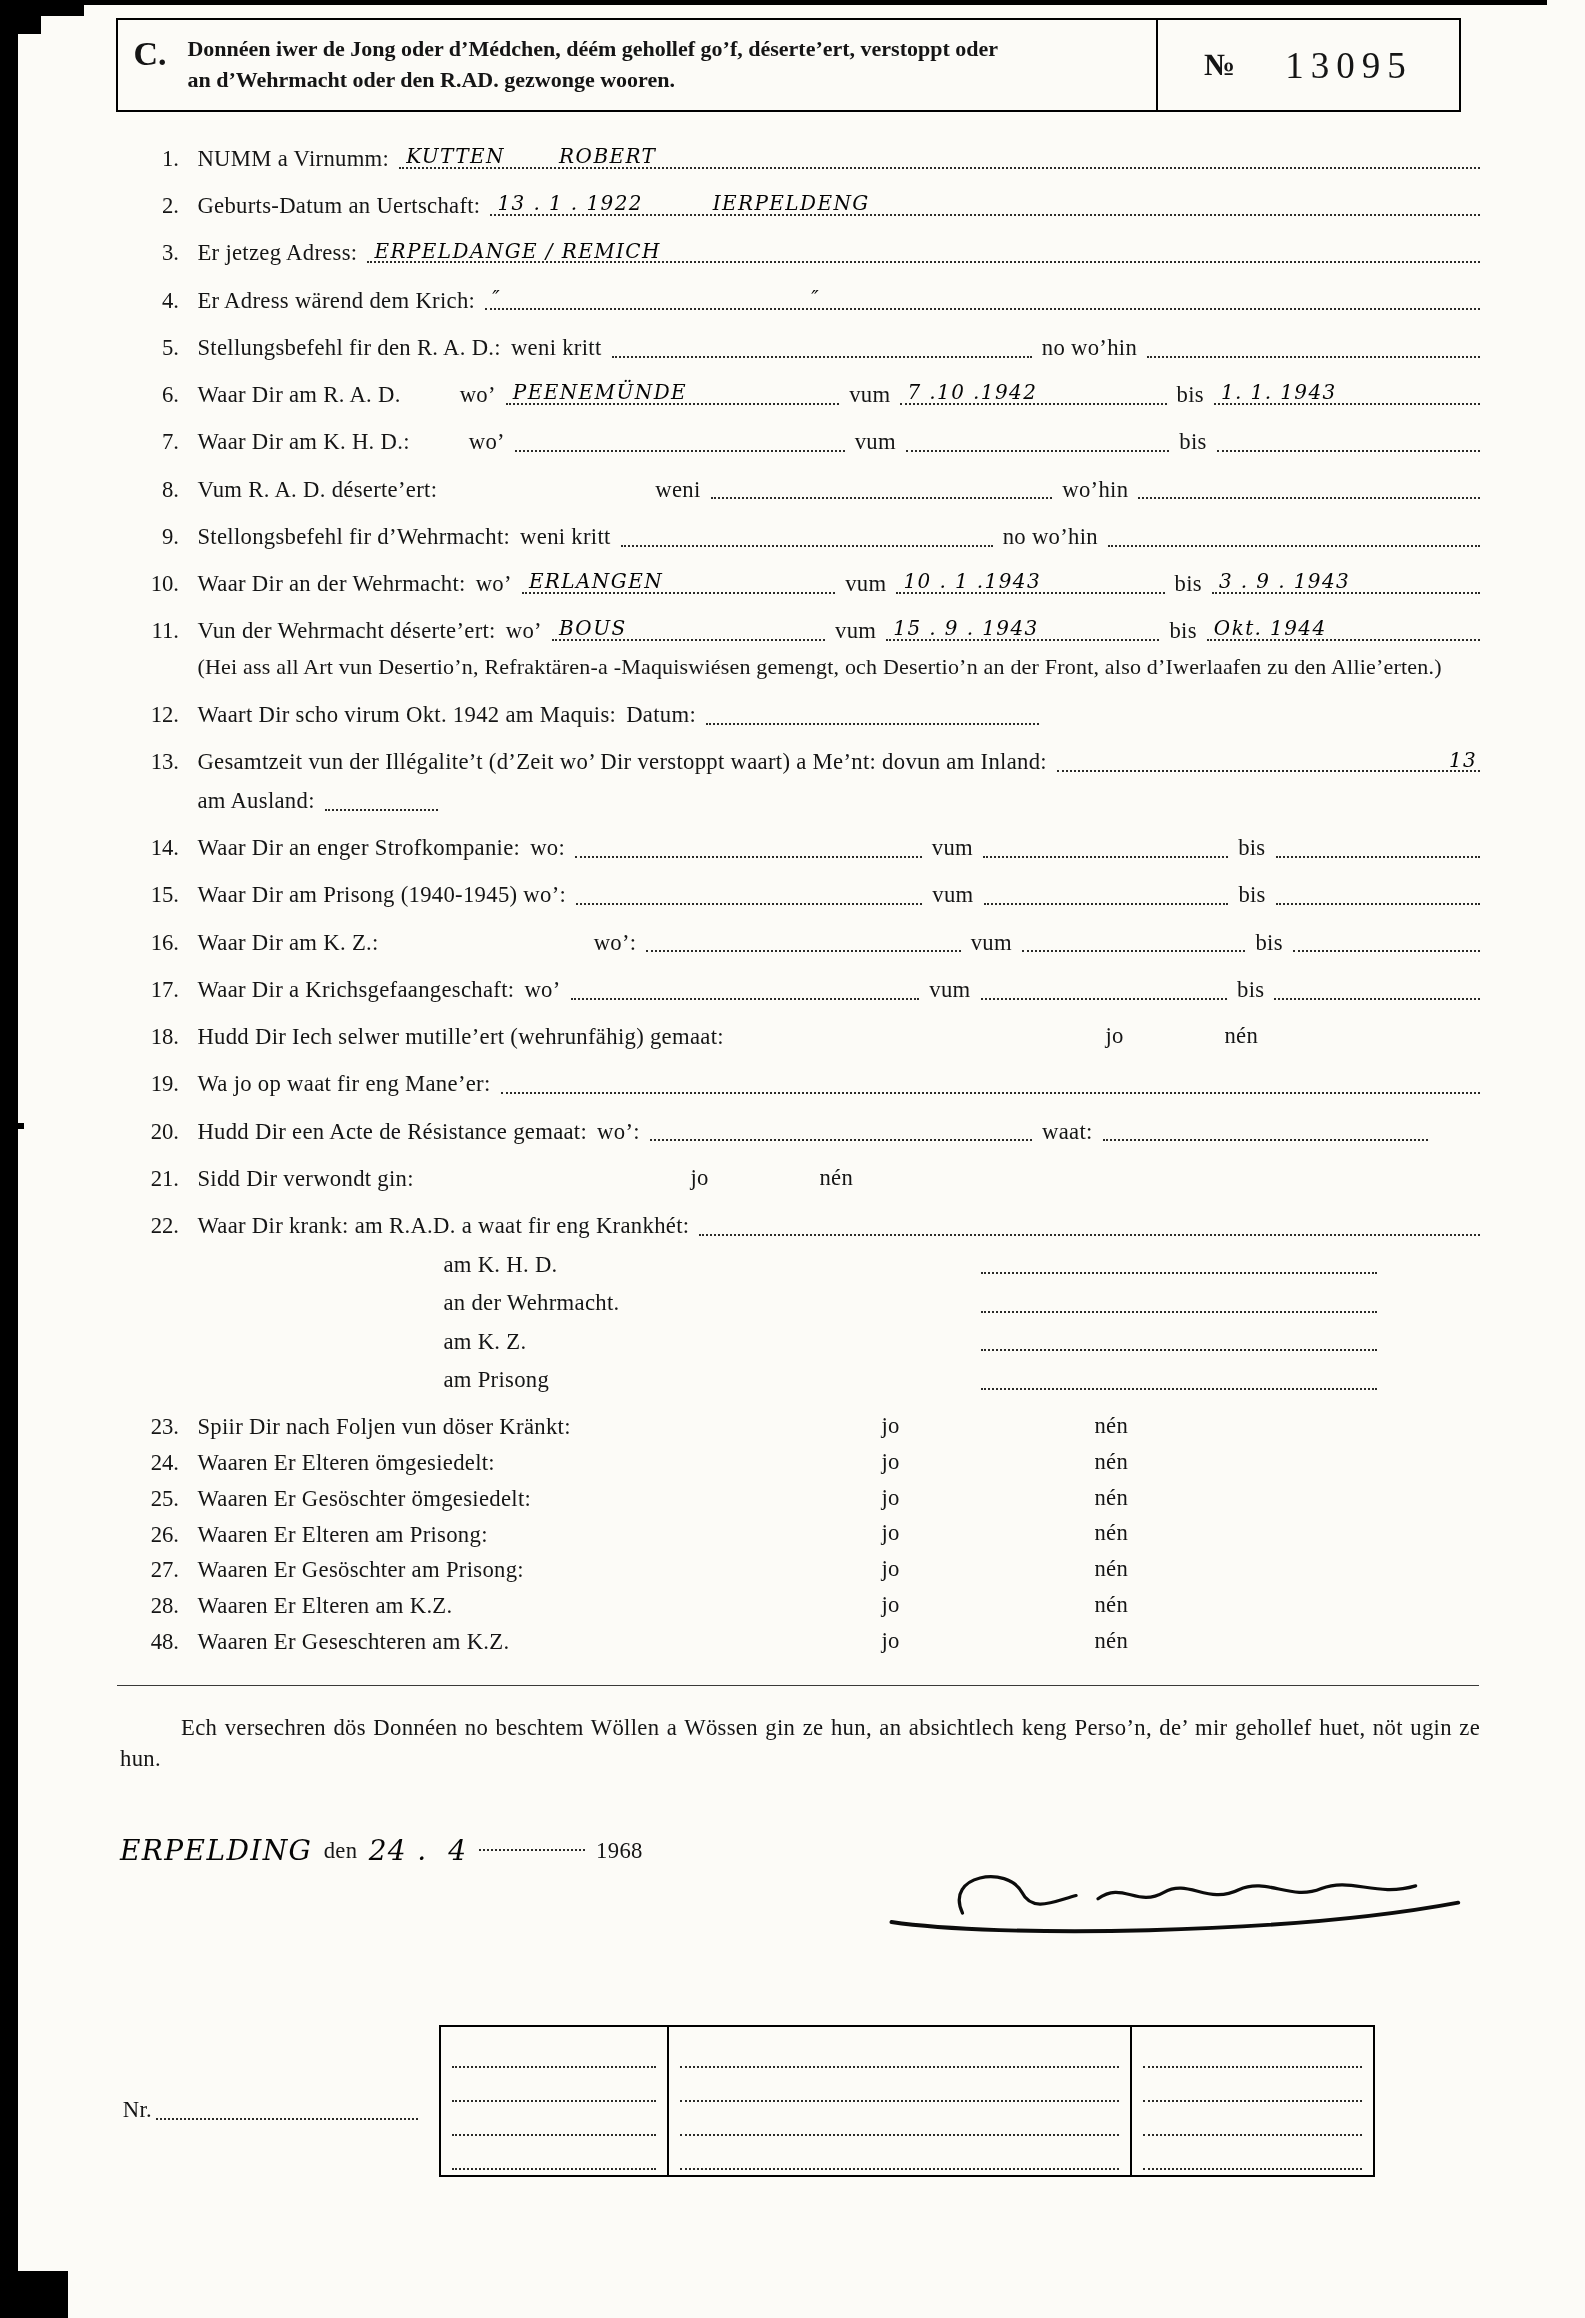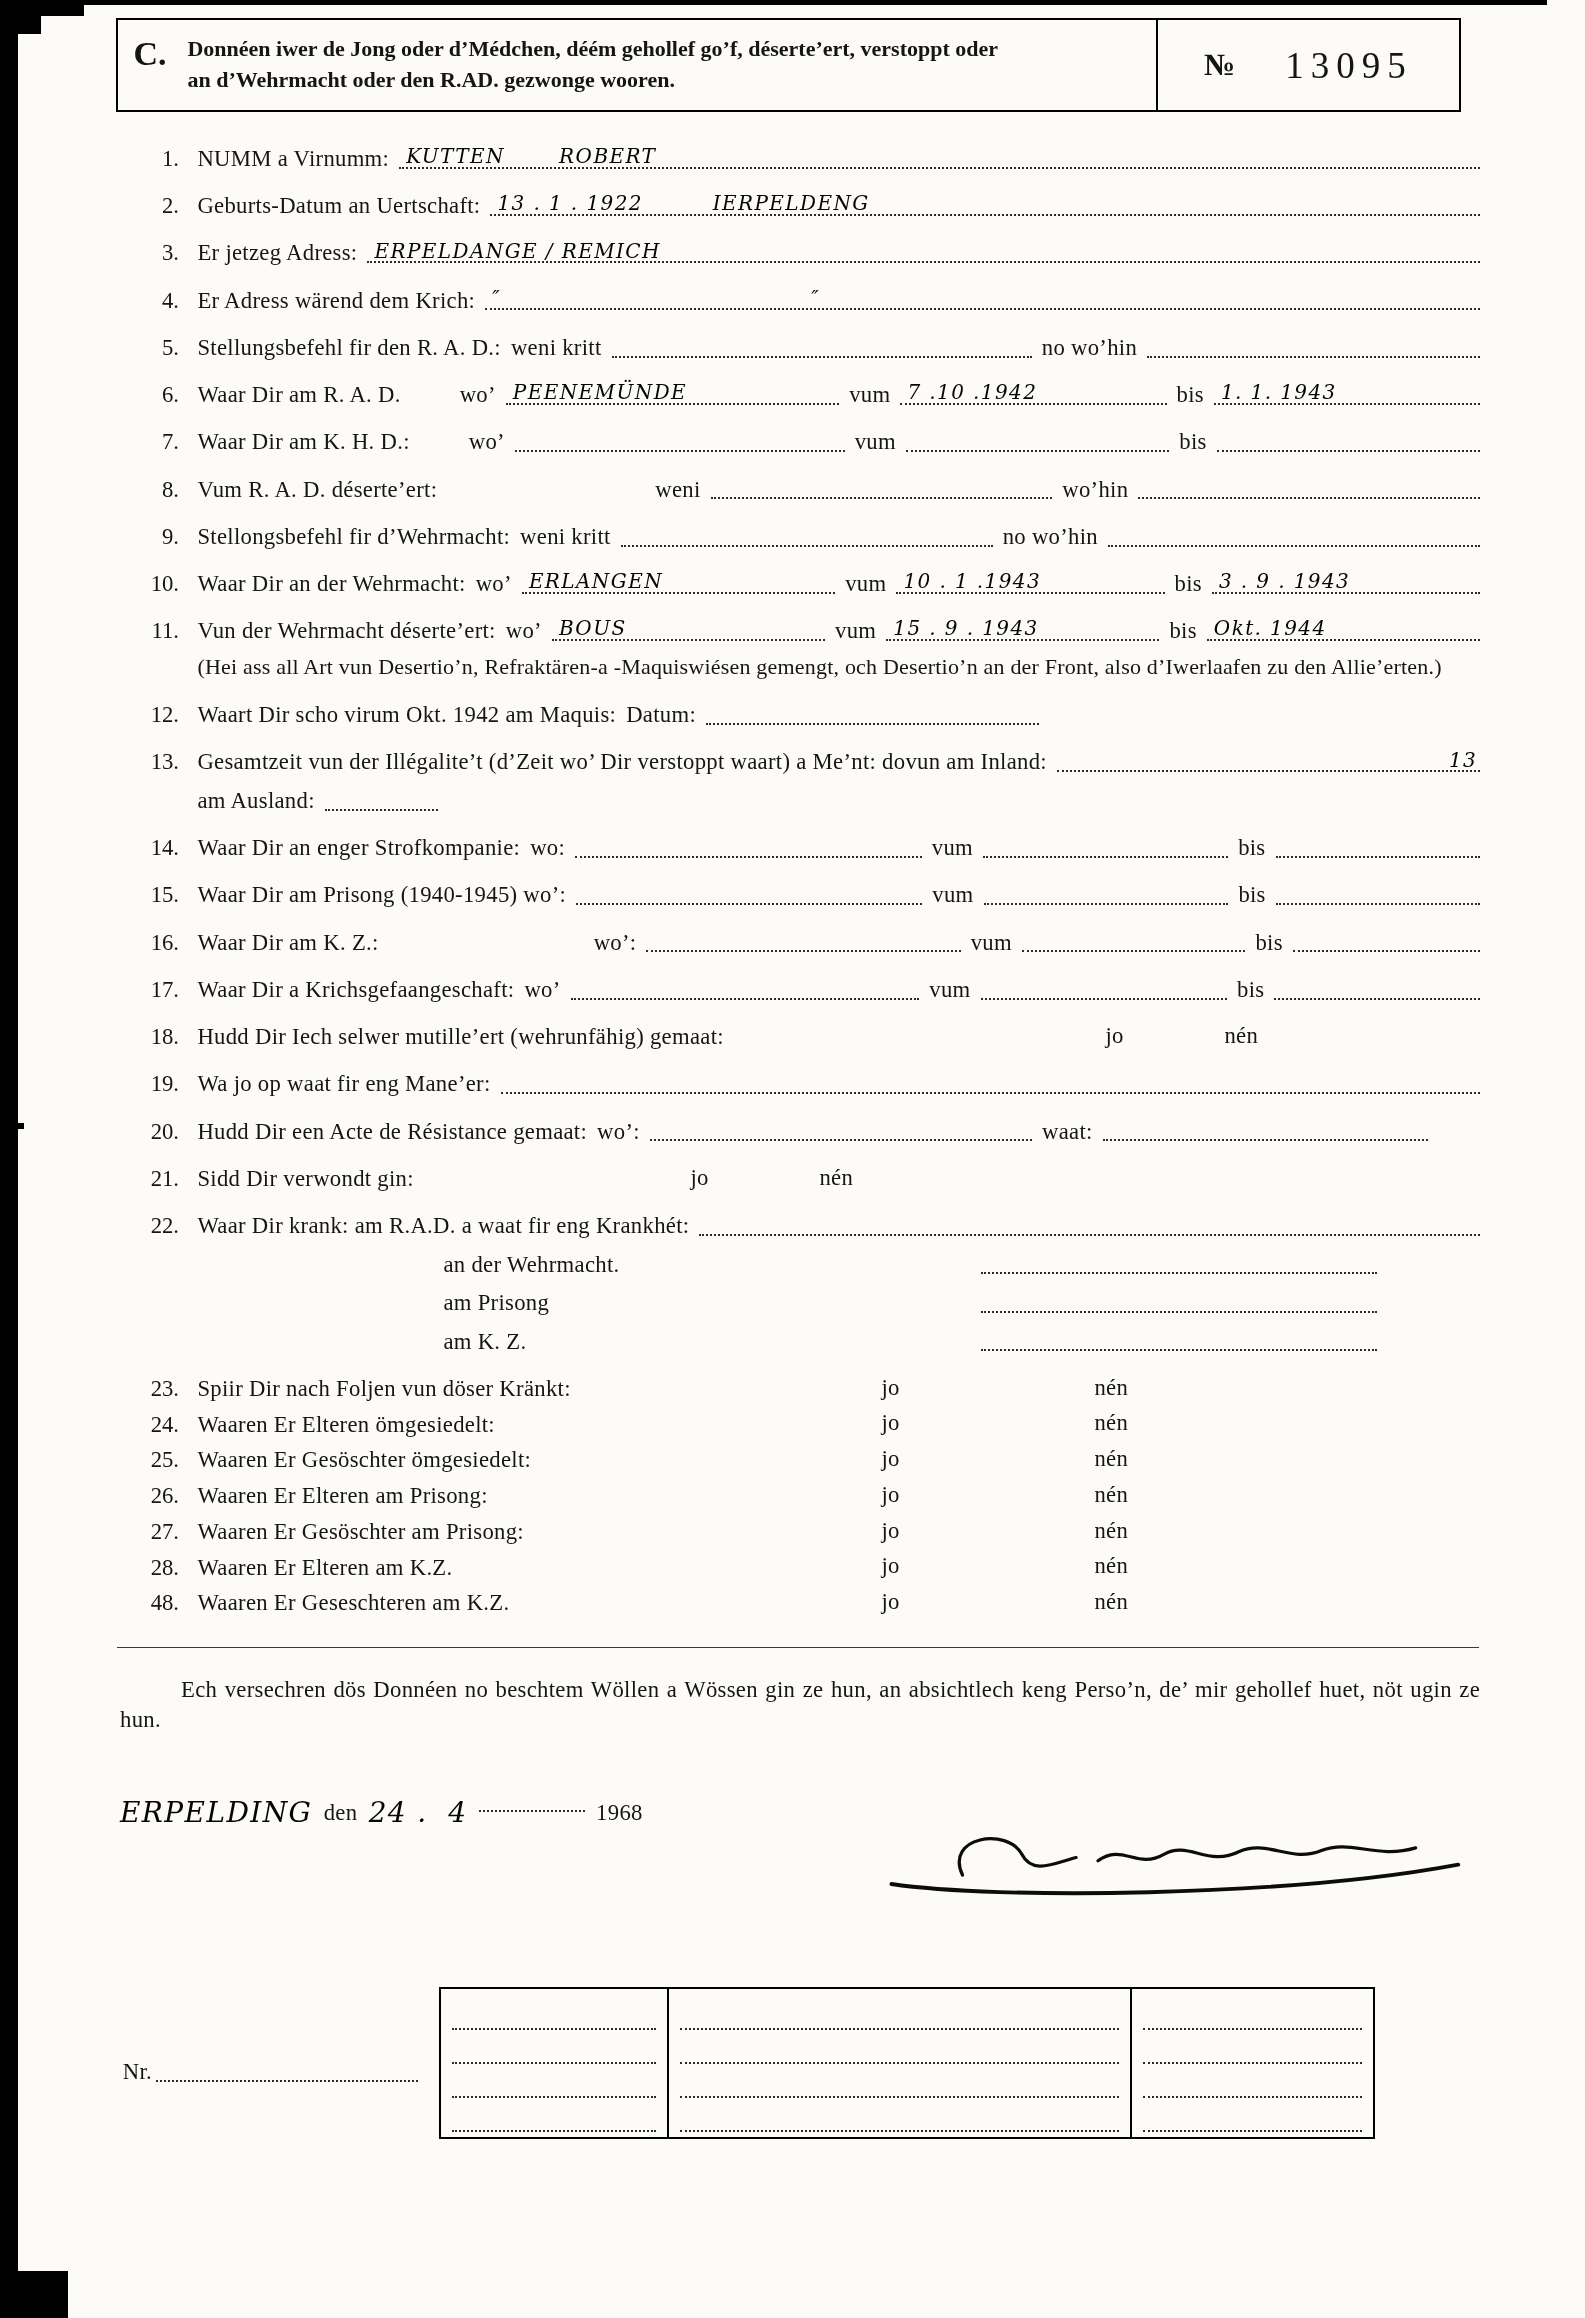--- a/index.html
+++ b/index.html
@@ -374,31 +374,36 @@
       </div>
       <div class="item">
         <span class="inum">22.</span>
         <div class="icontent">
           <div class="iline">
             <span class="pt">Waar Dir krank: am R.A.D. a waat fir eng Krankhét:</span>
             <span class="fill" style="flex: 1 1 42px;"></span>
           </div>
           <div class="iline">
             <span class="sp" style="flex: 0 0 236px;"></span>
+            <span class="pt" style="display: inline-block; width: 528px; flex: 0 0 528px;">am K. H. D.</span>
+            <span class="fill" style="flex: 0 0 396px;"></span>
+          </div>
+          <div class="iline">
+            <span class="sp" style="flex: 0 0 236px;"></span>
             <span class="pt" style="display: inline-block; width: 528px; flex: 0 0 528px;">an der Wehrmacht.</span>
             <span class="fill" style="flex: 0 0 396px;"></span>
           </div>
           <div class="iline">
             <span class="sp" style="flex: 0 0 236px;"></span>
+            <span class="pt" style="display: inline-block; width: 528px; flex: 0 0 528px;">am K. Z.</span>
+            <span class="fill" style="flex: 0 0 396px;"></span>
+          </div>
+          <div class="iline">
+            <span class="sp" style="flex: 0 0 236px;"></span>
             <span class="pt" style="display: inline-block; width: 528px; flex: 0 0 528px;">am Prisong</span>
-            <span class="fill" style="flex: 0 0 396px;"></span>
-          </div>
-          <div class="iline">
-            <span class="sp" style="flex: 0 0 236px;"></span>
-            <span class="pt" style="display: inline-block; width: 528px; flex: 0 0 528px;">am K. Z.</span>
             <span class="fill" style="flex: 0 0 396px;"></span>
           </div>
         </div>
       </div>
       <div class="item tight">
         <span class="inum">23.</span>
         <div class="icontent">
           <div class="iline">
             <span class="pt">Spiir Dir nach Foljen vun döser Kränkt:</span>
             <span class="pt abs" style="left: 684px;">jo</span>

